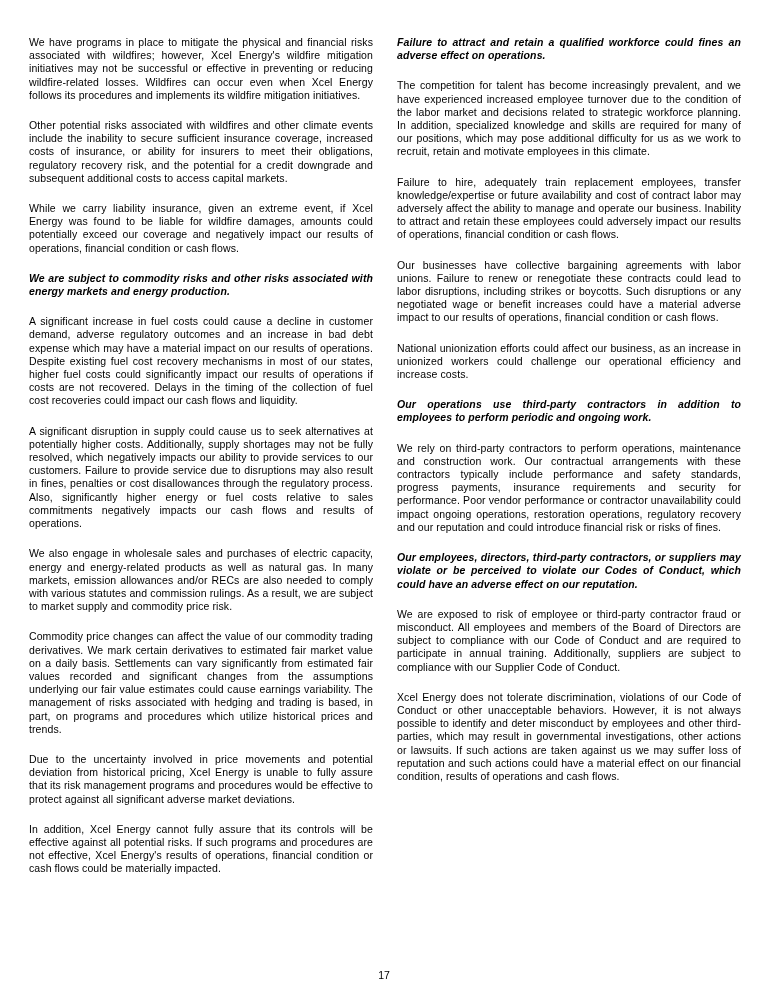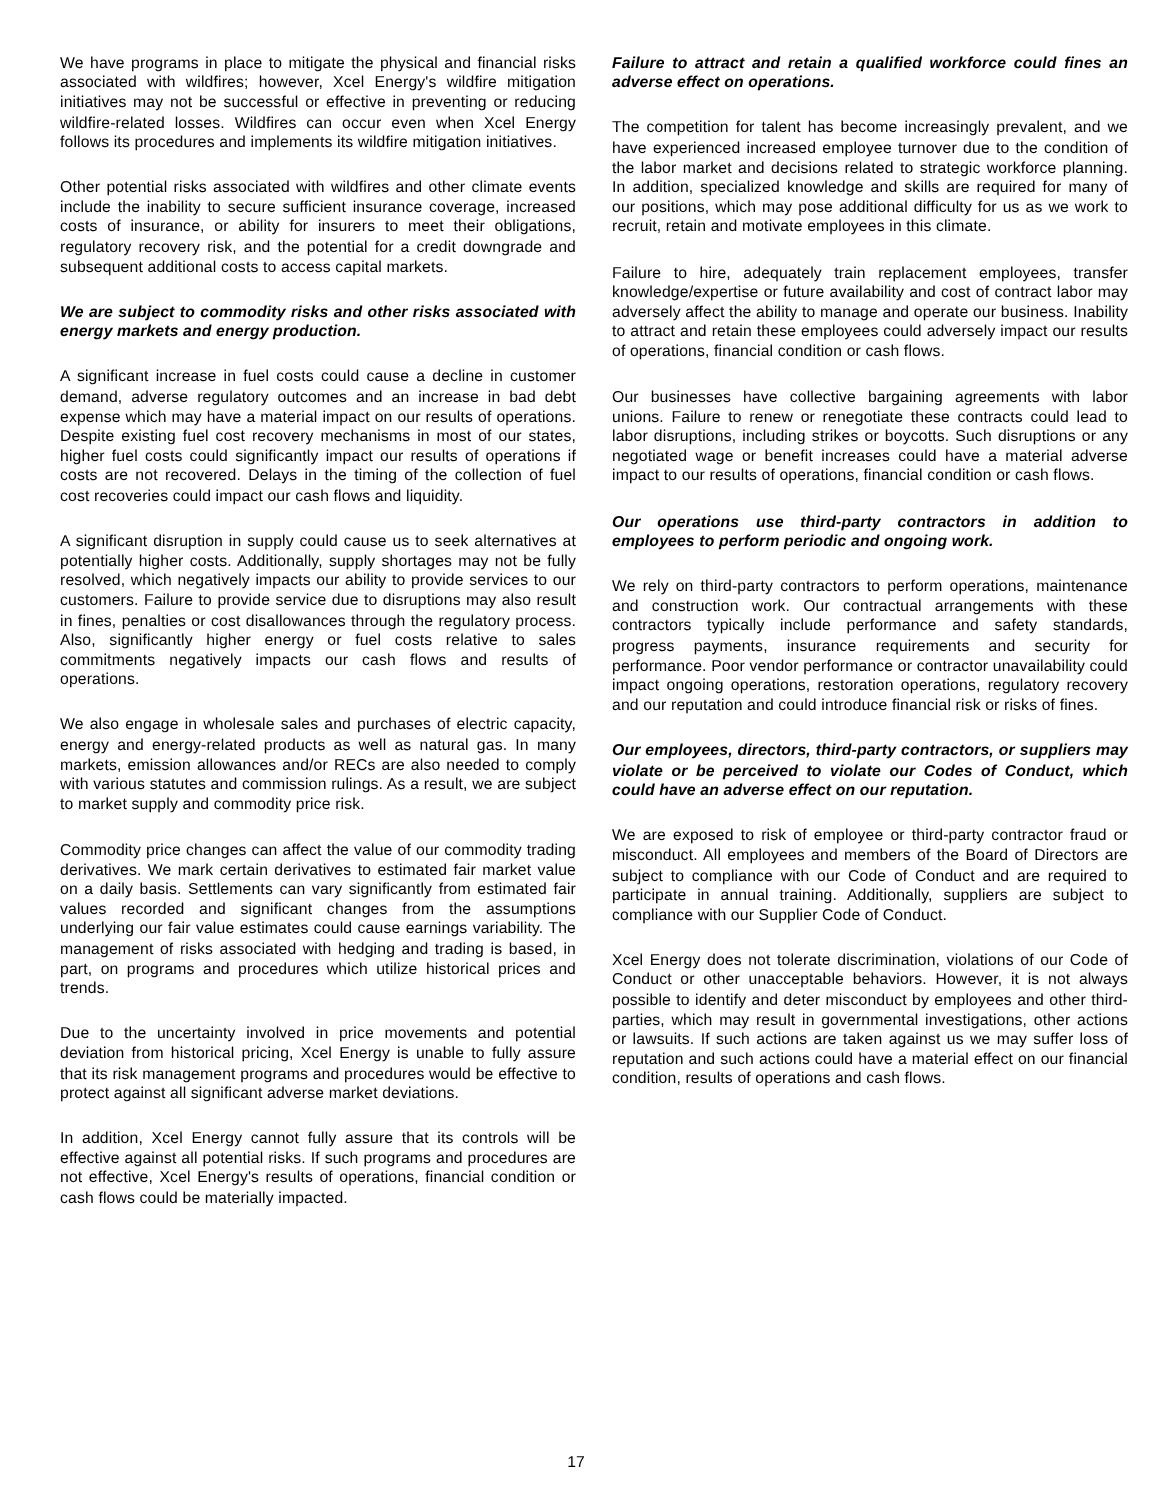--- a/index.html
+++ b/index.html
@@ -12,21 +12,21 @@
     width: 768px;
     height: 993px;
     background: #ffffff;
     color: #000000;
     font-family: "Liberation Sans", sans-serif;
     overflow: hidden;
   }
   .columns {
     position: absolute;
     top: 36px;
-    left: 40px;
+    left: 29px;
     width: 712px;
     display: flex;
     gap: 24px;
   }
   .column {
     width: 344px;
     text-align: justify;
     font-size: 10.5px;
     line-height: 13.2px;
     letter-spacing: 0.1px;
@@ -49,33 +49,35 @@
   }
 </style>
 </head>
 <body>
 
 <div class="page">
   <div class="columns">
     <div class="column">
         <p class="para">We have programs in place to mitigate the physical and financial risks associated with wildfires; however, Xcel Energy's wildfire mitigation initiatives may not be successful or effective in preventing or reducing wildfire-related losses. Wildfires can occur even when Xcel Energy follows its procedures and implements its wildfire mitigation initiatives.</p>
         <p class="para">Other potential risks associated with wildfires and other climate events include the inability to secure sufficient insurance coverage, increased costs of insurance, or ability for insurers to meet their obligations, regulatory recovery risk, and the potential for a credit downgrade and subsequent additional costs to access capital markets.</p>
+        <p class="para">While we carry liability insurance, given an extreme event, if Xcel Energy was found to be liable for wildfire damages, amounts could potentially exceed our coverage and negatively impact our results of operations, financial condition or cash flows.</p>
         <p class="heading">We are subject to commodity risks and other risks associated with energy markets and energy production.</p>
         <p class="para">A significant increase in fuel costs could cause a decline in customer demand, adverse regulatory outcomes and an increase in bad debt expense which may have a material impact on our results of operations. Despite existing fuel cost recovery mechanisms in most of our states, higher fuel costs could significantly impact our results of operations if costs are not recovered. Delays in the timing of the collection of fuel cost recoveries could impact our cash flows and liquidity.</p>
         <p class="para">A significant disruption in supply could cause us to seek alternatives at potentially higher costs. Additionally, supply shortages may not be fully resolved, which negatively impacts our ability to provide services to our customers. Failure to provide service due to disruptions may also result in fines, penalties or cost disallowances through the regulatory process. Also, significantly higher energy or fuel costs relative to sales commitments negatively impacts our cash flows and results of operations.</p>
         <p class="para">We also engage in wholesale sales and purchases of electric capacity, energy and energy-related products as well as natural gas. In many markets, emission allowances and/or RECs are also needed to comply with various statutes and commission rulings. As a result, we are subject to market supply and commodity price risk.</p>
         <p class="para">Commodity price changes can affect the value of our commodity trading derivatives. We mark certain derivatives to estimated fair market value on a daily basis. Settlements can vary significantly from estimated fair values recorded and significant changes from the assumptions underlying our fair value estimates could cause earnings variability. The management of risks associated with hedging and trading is based, in part, on programs and procedures which utilize historical prices and trends.</p>
         <p class="para">Due to the uncertainty involved in price movements and potential deviation from historical pricing, Xcel Energy is unable to fully assure that its risk management programs and procedures would be effective to protect against all significant adverse market deviations.</p>
         <p class="para">In addition, Xcel Energy cannot fully assure that its controls will be effective against all potential risks. If such programs and procedures are not effective, Xcel Energy's results of operations, financial condition or cash flows could be materially impacted.</p>
       </div>
     <div class="column">
         <p class="heading">Failure to attract and retain a qualified workforce could fines an adverse effect on operations.</p>
         <p class="para">The competition for talent has become increasingly prevalent, and we have experienced increased employee turnover due to the condition of the labor market and decisions related to strategic workforce planning. In addition, specialized knowledge and skills are required for many of our positions, which may pose additional difficulty for us as we work to recruit, retain and motivate employees in this climate.</p>
         <p class="para">Failure to hire, adequately train replacement employees, transfer knowledge/expertise or future availability and cost of contract labor may adversely affect the ability to manage and operate our business. Inability to attract and retain these employees could adversely impact our results of operations, financial condition or cash flows.</p>
         <p class="para">Our businesses have collective bargaining agreements with labor unions. Failure to renew or renegotiate these contracts could lead to labor disruptions, including strikes or boycotts. Such disruptions or any negotiated wage or benefit increases could have a material adverse impact to our results of operations, financial condition or cash flows.</p>
+        <p class="para">National unionization efforts could affect our business, as an increase in unionized workers could challenge our operational efficiency and increase costs.</p>
         <p class="heading">Our operations use third-party contractors in addition to employees to perform periodic and ongoing work.</p>
         <p class="para">We rely on third-party contractors to perform operations, maintenance and construction work. Our contractual arrangements with these contractors typically include performance and safety standards, progress payments, insurance requirements and security for performance. Poor vendor performance or contractor unavailability could impact ongoing operations, restoration operations, regulatory recovery and our reputation and could introduce financial risk or risks of fines.</p>
         <p class="heading">Our employees, directors, third-party contractors, or suppliers may violate or be perceived to violate our Codes of Conduct, which could have an adverse effect on our reputation.</p>
         <p class="para">We are exposed to risk of employee or third-party contractor fraud or misconduct. All employees and members of the Board of Directors are subject to compliance with our Code of Conduct and are required to participate in annual training. Additionally, suppliers are subject to compliance with our Supplier Code of Conduct.</p>
         <p class="para">Xcel Energy does not tolerate discrimination, violations of our Code of Conduct or other unacceptable behaviors. However, it is not always possible to identify and deter misconduct by employees and other third-parties, which may result in governmental investigations, other actions or lawsuits. If such actions are taken against us we may suffer loss of reputation and such actions could have a material effect on our financial condition, results of operations and cash flows.</p>
       </div>
   </div>
   <div class="page-number">17</div>
 </div>
 

